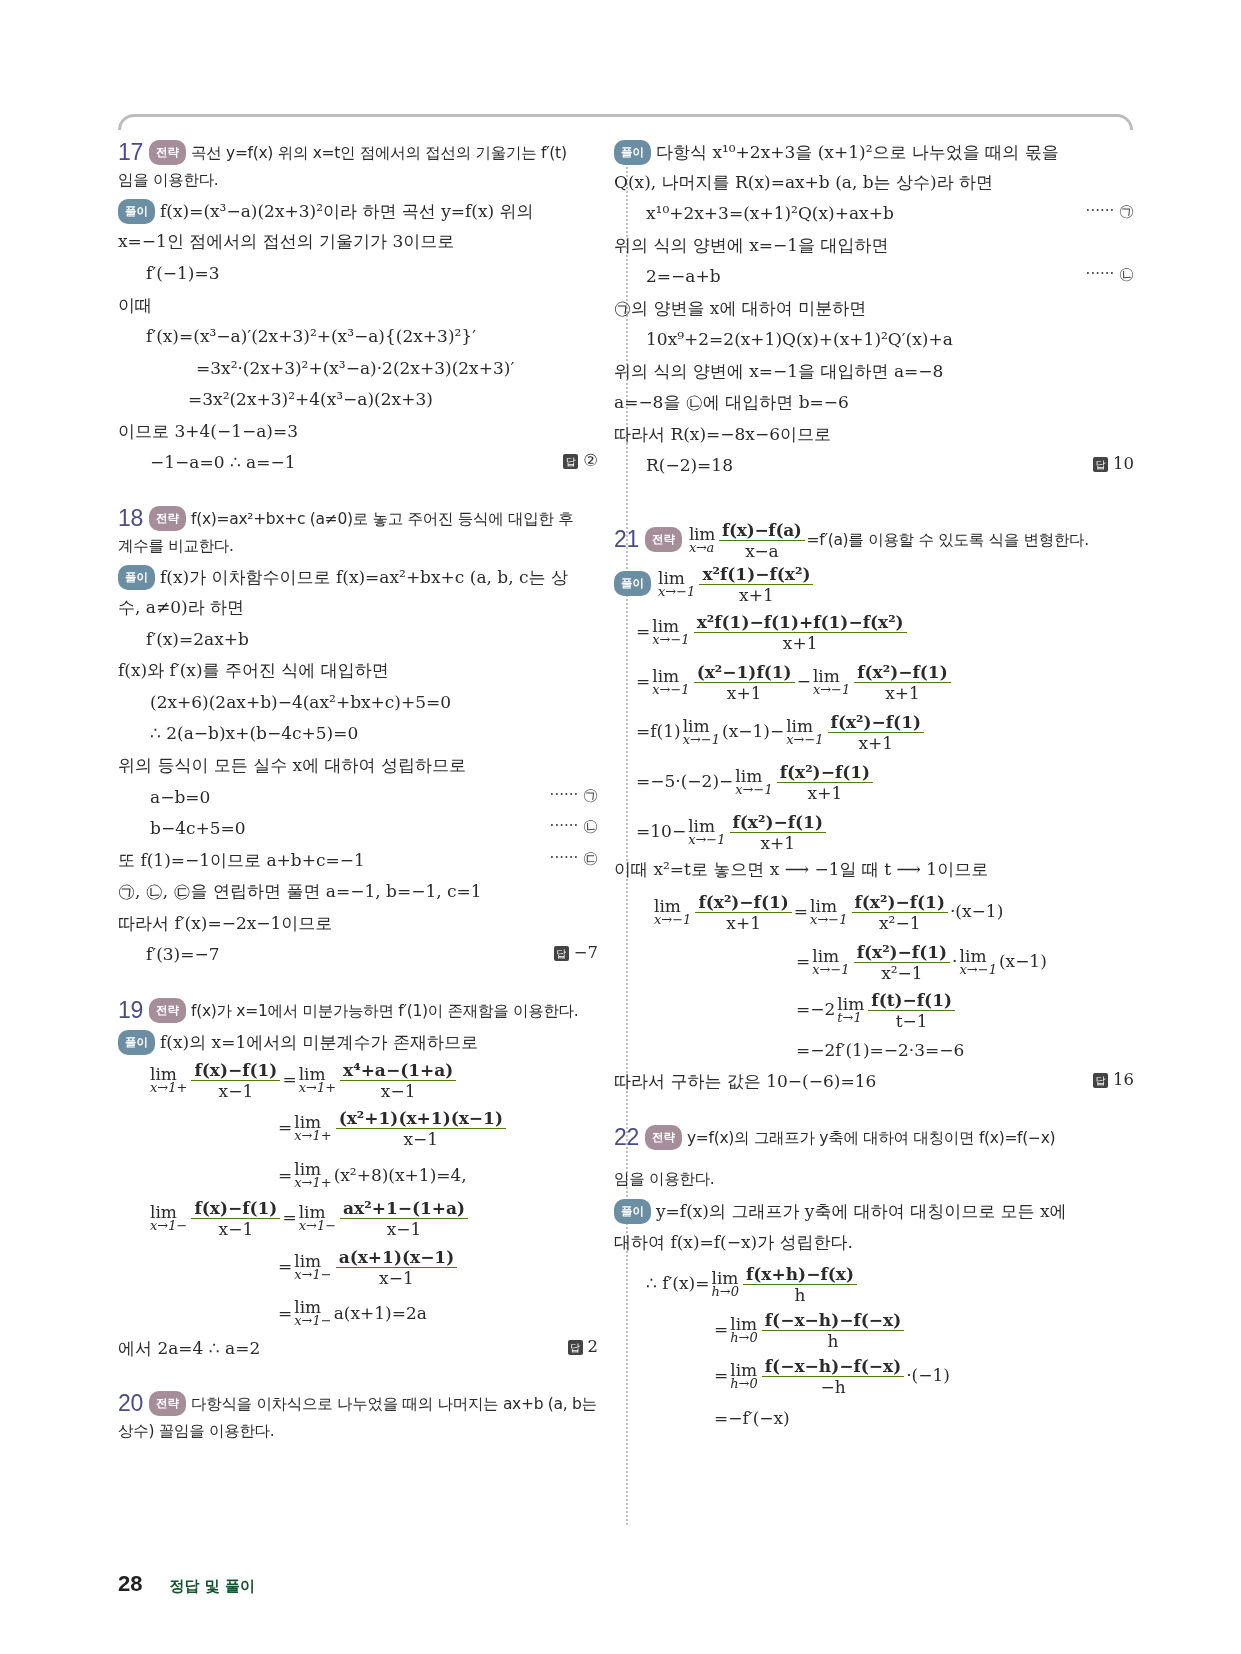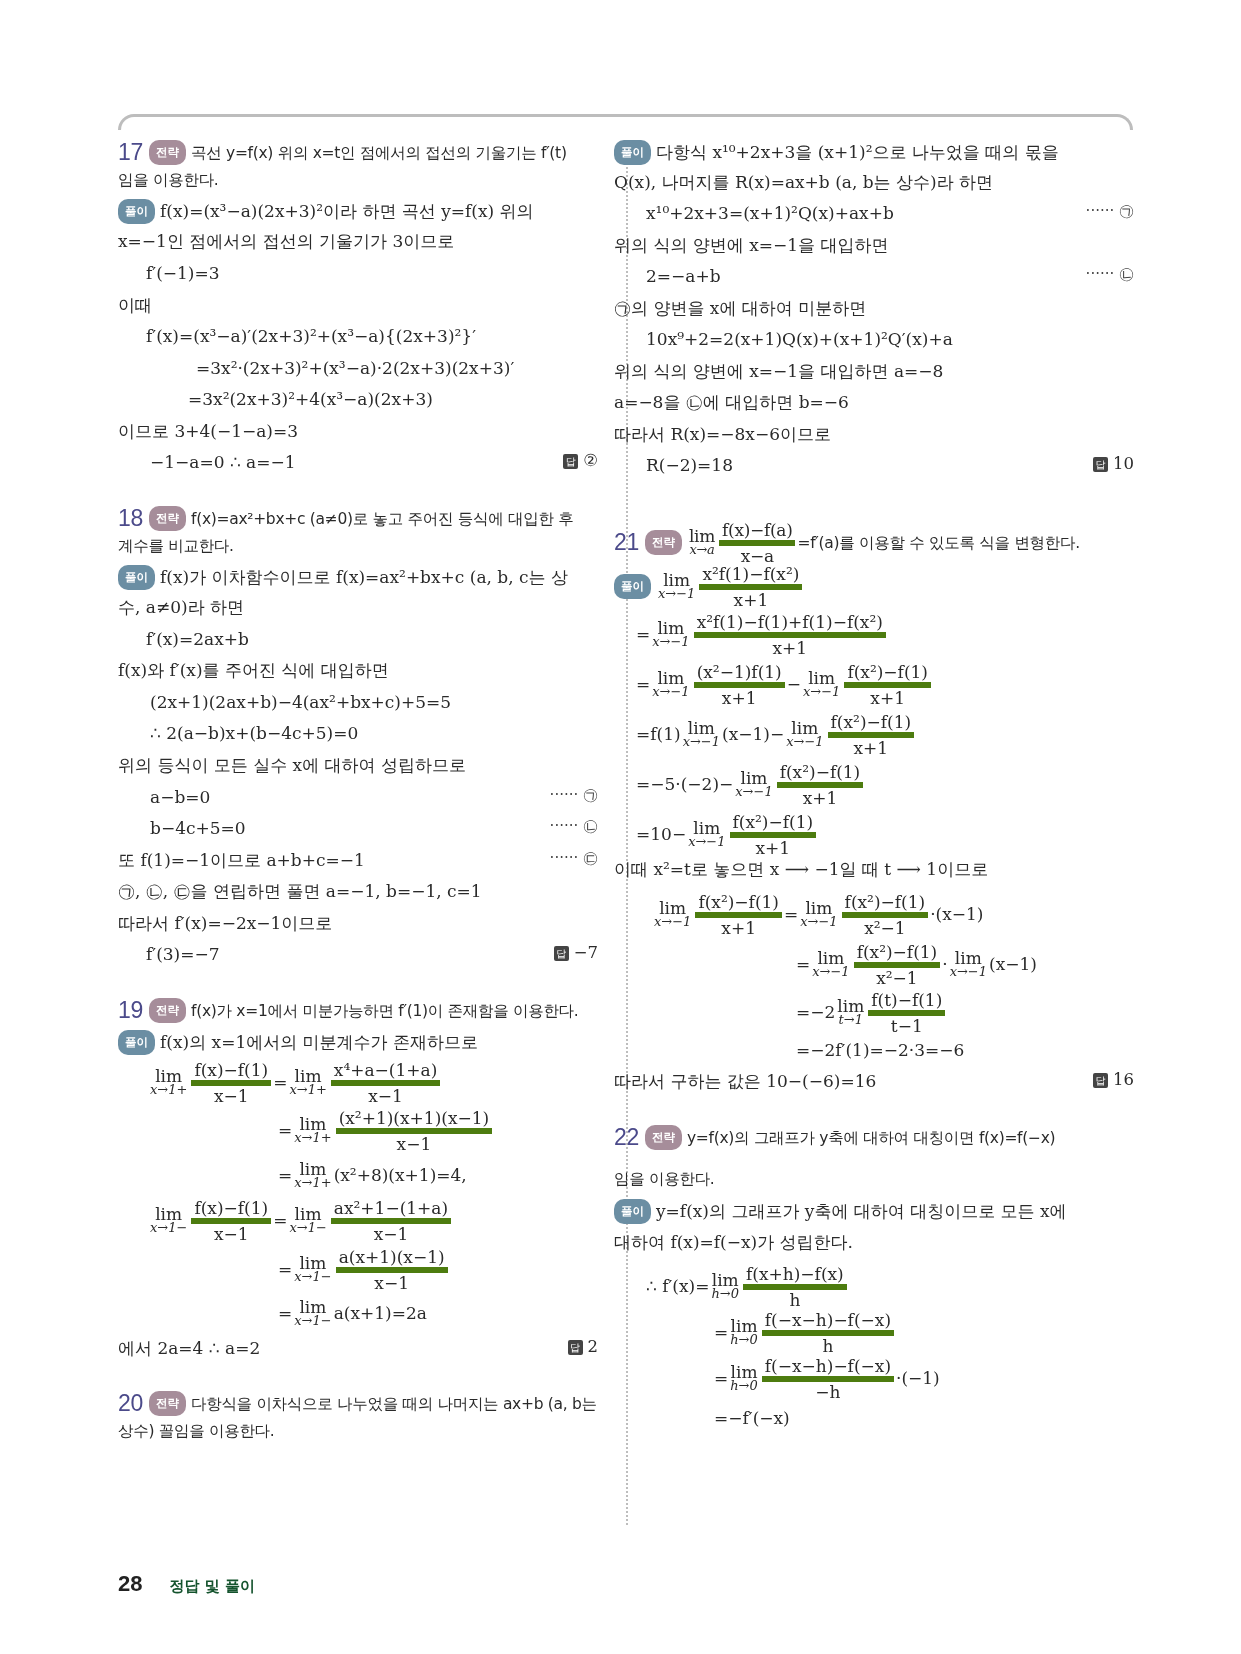--- a/index.html
+++ b/index.html
@@ -20,23 +20,23 @@
   .pill{display:inline-block;font-size:11.5px;font-weight:bold;color:#fff;padding:1px 7px 2px 7px;
         border-radius:10px;vertical-align:2px;margin-right:5px;letter-spacing:0;}
   .pill.strat{background:#a68d9a;}
   .pill.sol{background:#6b8ea3;}
   .ans{position:absolute;right:0;white-space:nowrap;font-size:16.5px;}
   .ansbox{display:inline-block;width:15px;height:15px;background:#444;color:#fff;font-size:10px;
           line-height:15px;text-align:center;border-radius:2px;margin-right:5px;vertical-align:1px;
           font-family:"DejaVu Sans",sans-serif;}
   .tag{position:absolute;right:0;white-space:nowrap;font-size:15px;color:#444;}
   .frac{display:inline-block;vertical-align:middle;text-align:center;margin:0 2px;}
-  .frac .num{display:block;border-bottom:6px solid #4d7c0f;padding:0 3px;line-height:20px;}
+  .frac .num{display:block;border-bottom:1px solid #4d7c0f;padding:0 3px;line-height:20px;font-weight:bold;}
   .frac .den{display:block;line-height:20px;}
-  .lim{display:inline-block;vertical-align:middle;text-align:center;line-height:14px;margin:0 2px;}
+  .lim{display:inline-block;vertical-align:middle;text-align:left;line-height:14px;margin:0 2px;}
   .lim .w{display:block;font-size:17px;}
   .lim .s{display:block;font-size:13px;font-style:italic;}
   .footer{position:absolute;left:118px;top:1571px;white-space:nowrap;}
   .pgnum{font-family:"Liberation Sans",sans-serif;font-weight:bold;font-size:22px;color:#222;margin-right:22px;}
   .pgtitle{font-weight:bold;font-size:15px;color:#14532d;}
 </style>
 </head>
 <body>
 
 <div class="topbar"></div>
@@ -67,21 +67,21 @@
     <div class="line k" style="top:366px">
       <span class="qnum">18</span><span class="pill strat">전략</span><span>f(x)=ax²+bx+c (a≠0)로 놓고 주어진 등식에 대입한 후</span>
     </div>
     <div class="line k" style="top:395px">계수를 비교한다.</div>
     <div class="line m" style="top:425px">
       <span class="pill sol">풀이</span><span>f(x)가 이차함수이므로 f(x)=ax²+bx+c (a, b, c는 상</span>
     </div>
     <div class="line m" style="top:456px">수, a≠0)라 하면</div>
     <div class="line m" style="top:488px;left:28px">f′(x)=2ax+b</div>
     <div class="line m" style="top:519px">f(x)와 f′(x)를 주어진 식에 대입하면</div>
-    <div class="line m" style="top:551px;left:32px">(2x+1)(2ax+b)−4(ax²+bx+c)+5=5</div>
+    <div class="line m" style="top:551px;left:32px">(2x+6)(2ax+b)−4(ax²+bx+c)+5=0</div>
     <div class="line m" style="top:582px;left:32px">∴ 2(a−b)x+(b−4c+5)=0</div>
     <div class="line m" style="top:614px">위의 등식이 모든 실수 x에 대하여 성립하므로</div>
     <div class="line m" style="top:646px;left:32px">a−b=0</div>
     <div class="tag" style="top:646px">······ ㉠</div>
     <div class="line m" style="top:677px;left:32px">b−4c+5=0</div>
     <div class="tag" style="top:677px">······ ㉡</div>
     <div class="line m" style="top:709px">또 f(1)=−1이므로      a+b+c=−1</div>
     <div class="tag" style="top:709px">······ ㉢</div>
     <div class="line m" style="top:740px">㉠, ㉡, ㉢을 연립하면 풀면      a=−1, b=−1, c=1</div>
     <div class="line m" style="top:772px">따라서 f′(x)=−2x−1이므로</div>

